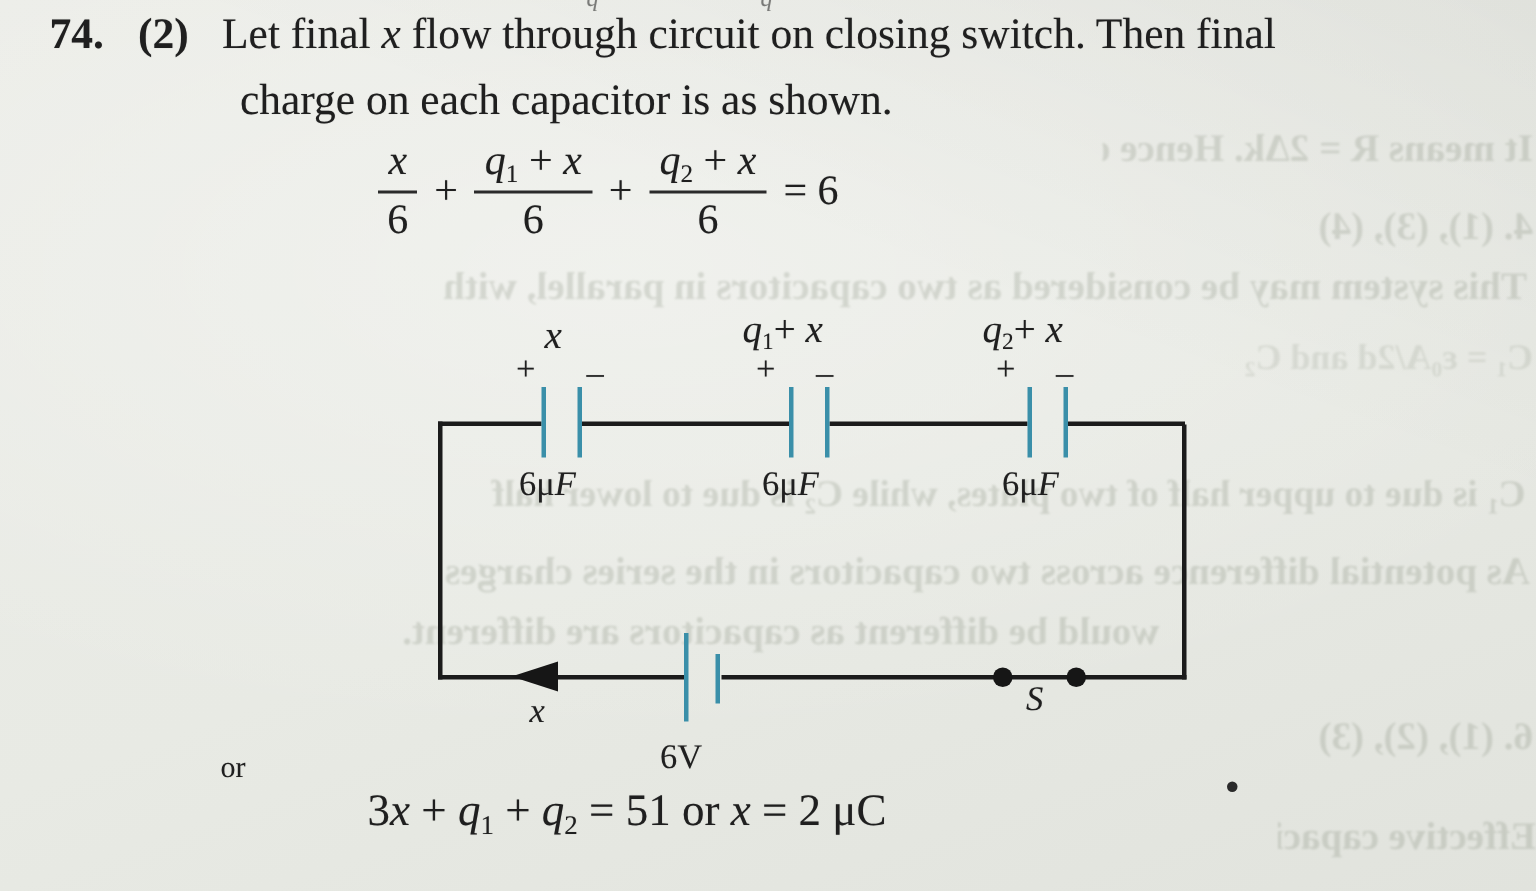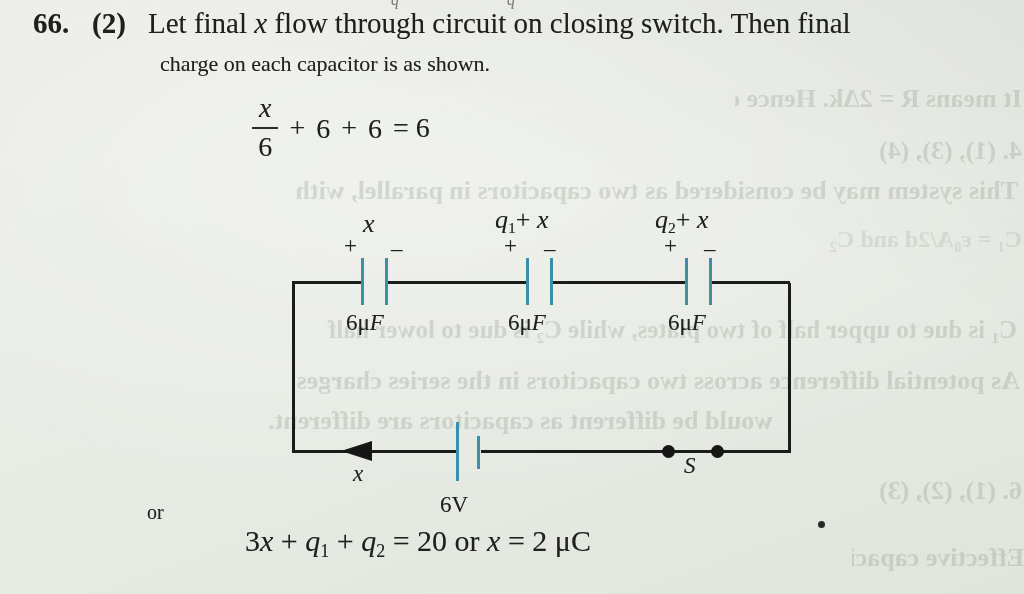--- a/index.html
+++ b/index.html
@@ -17,21 +17,21 @@
   .ink{ text-shadow:0 0 0.6px rgba(40,40,40,0.35); }
   .abs{ position:absolute; white-space:nowrap; }
   .bold{ font-weight:bold; }
   .it{ font-style:italic; }
   sub{ font-size:0.6em; vertical-align:-0.32em; line-height:0; }
 
   
   .pnum{ left:33px; top:7px; font-size:29px; }
   .opt{ left:92px; top:7px; font-size:29px; }
   .stmt1{ left:148px; top:7px; font-size:29px; }
-  .stmt2{ left:160px; top:51px; font-size:22px; }
+  .stmt2{ left:160px; top:51px; font-size:29px; }
 
   
   .eq{ position:absolute; left:252px; top:92px; display:flex; align-items:center; gap:11px; font-size:28px; }
   .frac{ display:inline-flex; flex-direction:column; align-items:center; }
   .fnum{ display:block; text-align:center; padding:0 7px 3px; border-bottom:2.5px solid #2b2b2b; white-space:nowrap; }
   .fden{ display:block; text-align:center; padding-top:2px; }
   .rhs{ white-space:nowrap; }
 
   
   .wire{ position:absolute; background:#1b1b1b; }
@@ -81,36 +81,38 @@
   <div class="bleed b4">C₁ = ε₀A/2d and C₂</div>
   <div class="bleed b5">C₁ is due to upper half of two plates, while C₂ is due to lower half</div>
   <div class="bleed b6">As potential difference across two capacitors in the series charges</div>
   <div class="bleed b7">would be different as capacitors are different.</div>
   <div class="bleed b8">6. (1), (2), (3)</div>
   <div class="bleed b9">Effective capacitance is</div>
 
   <span class="cutglyph it ink" style="left:391px;">q</span>
   <span class="cutglyph it ink" style="left:507px;">q</span>
 
-  <span class="abs ink bold pnum">66.</span>
+  <span class="abs ink bold pnum">74.</span>
   <span class="abs ink bold opt">(2)</span>
   <span class="abs ink stmt1"><span>Let final </span><span class="it">x</span><span> flow through circuit on closing switch. Then final</span></span>
   <span class="abs ink stmt2">charge on each capacitor is as shown.</span>
 
   <div class="eq ink">
     <span class="frac">
       <span class="fnum"><span class="it">x</span></span>
       <span class="fden">6</span>
     </span>
     <span>+</span>
     <span class="frac">
+      <span class="fnum"><span class="it">q</span><sub>1</sub><span> + </span><span class="it">x</span></span>
       <span class="fden">6</span>
     </span>
     <span>+</span>
     <span class="frac">
+      <span class="fnum"><span class="it">q</span><sub>2</sub><span> + </span><span class="it">x</span></span>
       <span class="fden">6</span>
     </span>
     <span class="rhs">= 6</span>
   </div>
 
   <div>
 
     <div class="wire" style="left:292px;top:281px;width:69px;height:3px;"></div>
     <div class="wire" style="left:388px;top:281px;width:138px;height:3px;"></div>
     <div class="wire" style="left:553px;top:281px;width:132px;height:3px;"></div>
@@ -151,15 +153,15 @@
     <span class="abs ink sign" style="left:664px;top:233px;">+</span>
     <span class="abs ink sign" style="left:704px;top:236px;">–</span>
     <span class="abs ink lbl27" style="left:668px;top:310px;"><span>6μ</span><span class="it">F</span></span>
 
     <span class="abs ink lbl27 it" style="left:353px;top:461px;">x</span>
     <span class="abs ink lbl27" style="left:440px;top:481px;margin-top:11px;">6V</span>
     <span class="abs ink lbl27 it" style="left:684px;top:453px;">S</span>
   </div>
 
   <span class="abs ink concl-or">or</span>
-  <span class="abs ink concl-expr"><span>3</span><span class="it">x</span><span> + </span><span class="it">q</span><sub>1</sub><span> + </span><span class="it">q</span><sub>2</sub><span> = 20 or </span><span class="it">x</span><span> = 2 μC</span></span>
+  <span class="abs ink concl-expr"><span>3</span><span class="it">x</span><span> + </span><span class="it">q</span><sub>1</sub><span> + </span><span class="it">q</span><sub>2</sub><span> = 51 or </span><span class="it">x</span><span> = 2 μC</span></span>
 
 </div>
 
 </body></html>

